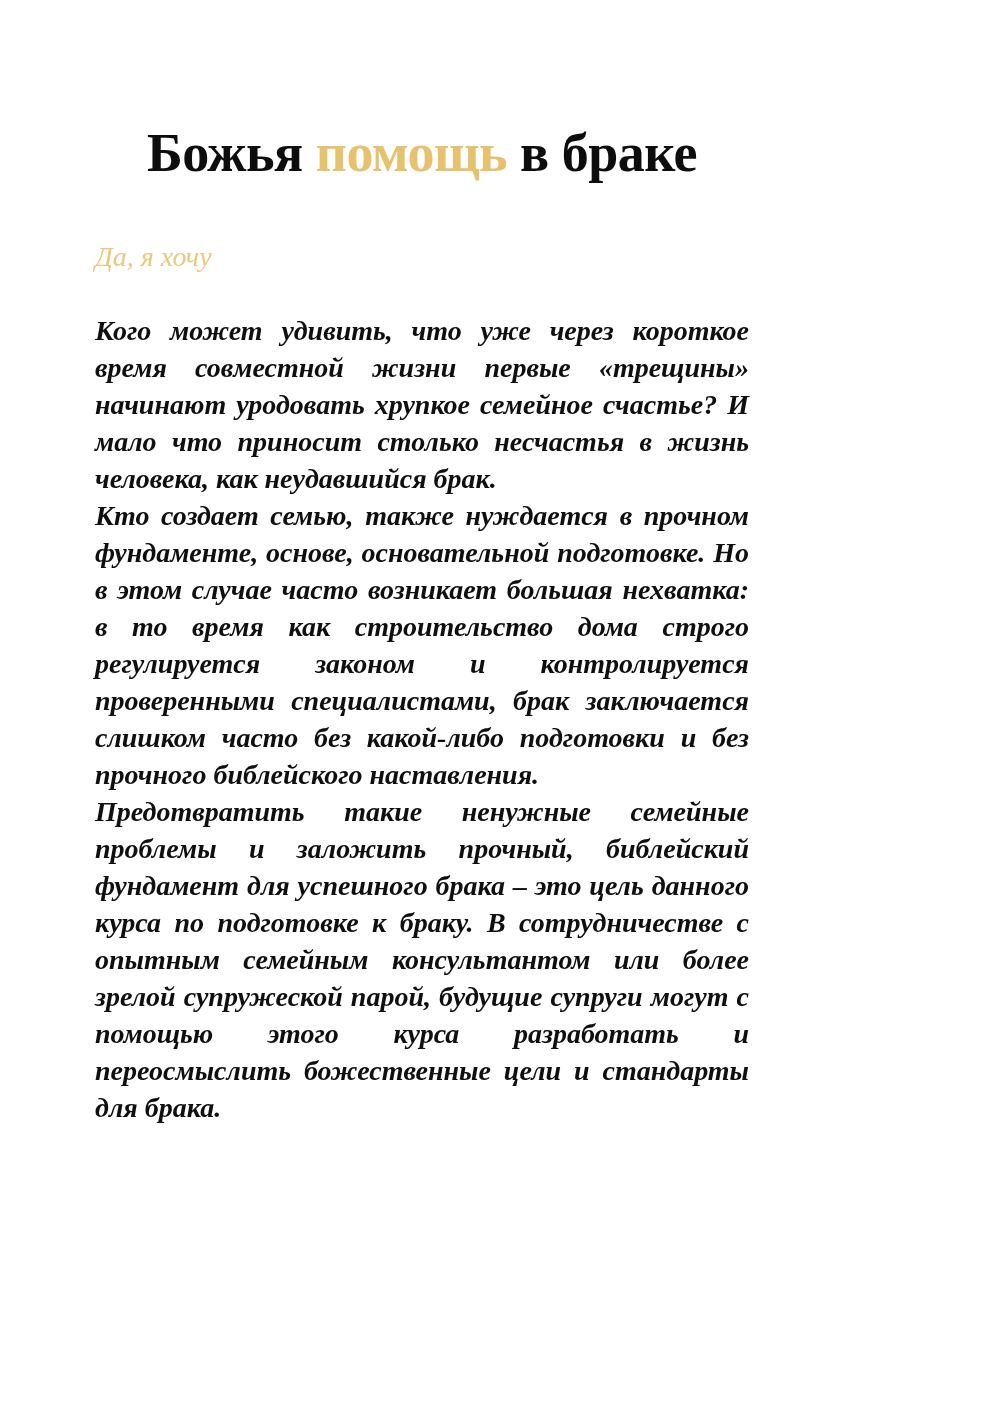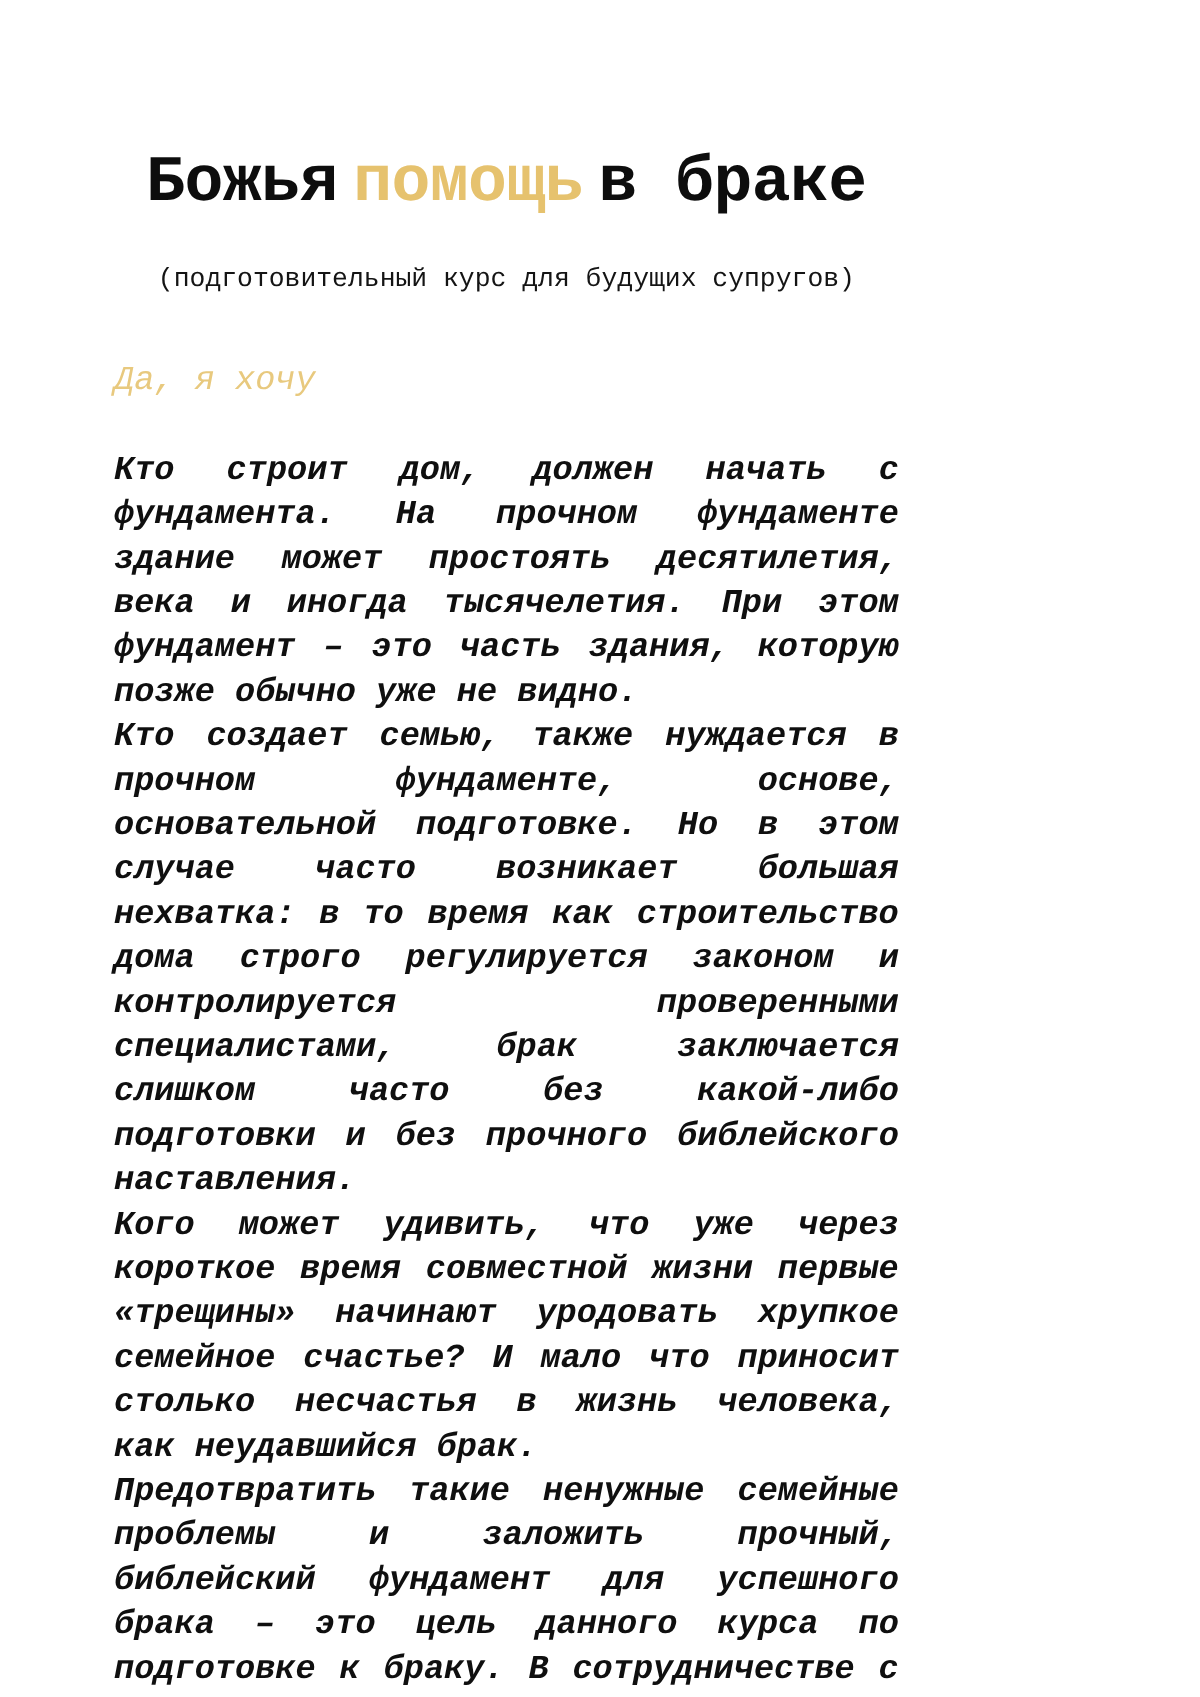--- a/index.html
+++ b/index.html
@@ -7,21 +7,21 @@
     padding: 0;
     background: #ffffff;
   }
   .page {
     position: relative;
     width: 844px;
     height: 1414px;
     background: #ffffff;
     box-sizing: border-box;
     padding: 88px 95px 12px 95px;
-    font-family: Liberation Mono, monospace;
+    font-family: Liberation Serif, serif;
     color: #111111;
     overflow: hidden;
   }
   .doc-title {
     text-align: center;
     font-size: 54px;
     font-weight: bold;
     line-height: 1.1;
     color: #0d0d0d;
     letter-spacing: -0.5px;
@@ -60,24 +60,22 @@
 </style>
 </head>
 <body>
 
 <div class="page">
 
   <h1 class="doc-title">
     <span class="t-seg">Божья</span><span class="t-seg t-gold">помощь</span><span class="t-seg">в браке</span>
   </h1>
 
-  <div class="doc-subtitle">(подготовительный курс для будущих супругов)</div>
 
   <h2 class="section-heading">Да, я хочу</h2>
 
   <div class="body-text">
-    <p class="para">Кто строит дом, должен начать с фундамента. На прочном фундаменте здание может простоять десятилетия, века и иногда тысячелетия. При этом фундамент – это часть здания, которую позже обычно уже не видно.</p>
+    <p class="para">Кого может удивить, что уже через короткое время совместной жизни первые «трещины» начинают уродовать хрупкое семейное счастье? И мало что приносит столько несчастья в жизнь человека, как неудавшийся брак.</p>
     <p class="para">Кто создает семью, также нуждается в прочном фундаменте, основе, основательной подготовке. Но в этом случае часто возникает большая нехватка: в то время как строительство дома строго регулируется законом и контролируется проверенными специалистами, брак заключается слишком часто без какой-либо подготовки и без прочного библейского наставления.</p>
-    <p class="para">Кого может удивить, что уже через короткое время совместной жизни первые «трещины» начинают уродовать хрупкое семейное счастье? И мало что приносит столько несчастья в жизнь человека, как неудавшийся брак.</p>
     <p class="para">Предотвратить такие ненужные семейные проблемы и заложить прочный, библейский фундамент для успешного брака – это цель данного курса по подготовке к браку. В сотрудничестве с опытным семейным консультантом или более зрелой супружеской парой, будущие супруги могут с помощью этого курса разработать и переосмыслить божественные цели и стандарты для брака.</p>
   </div>
 
 </div>
 
 </body></html>

